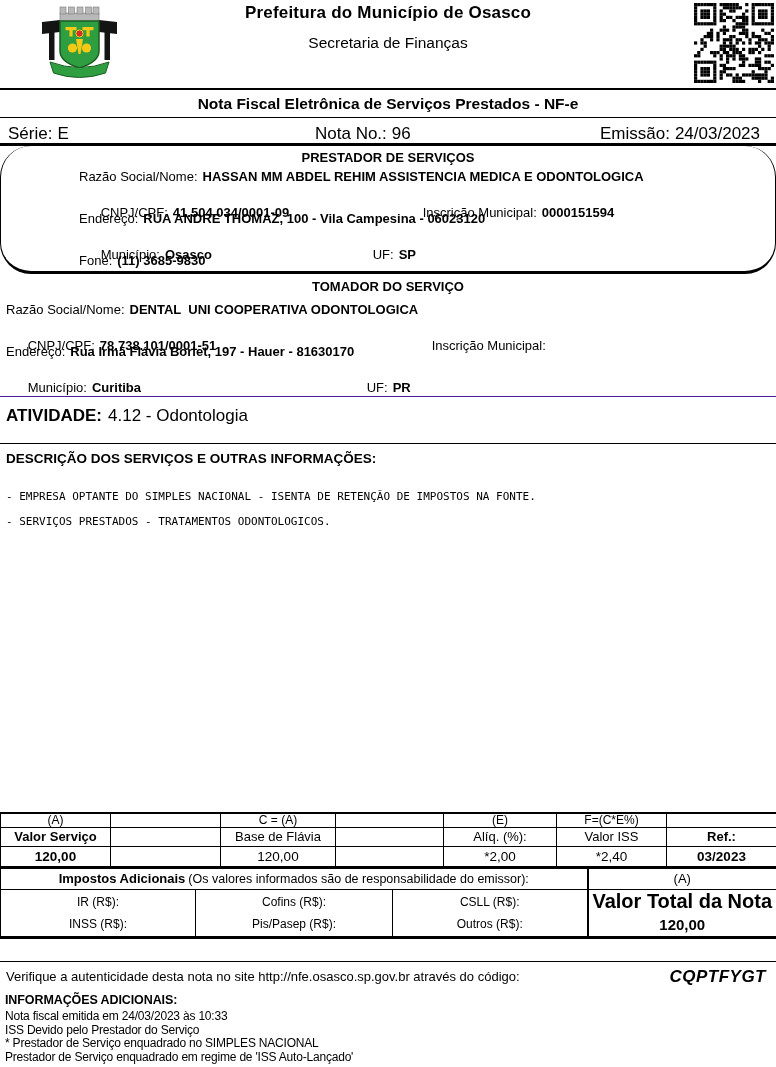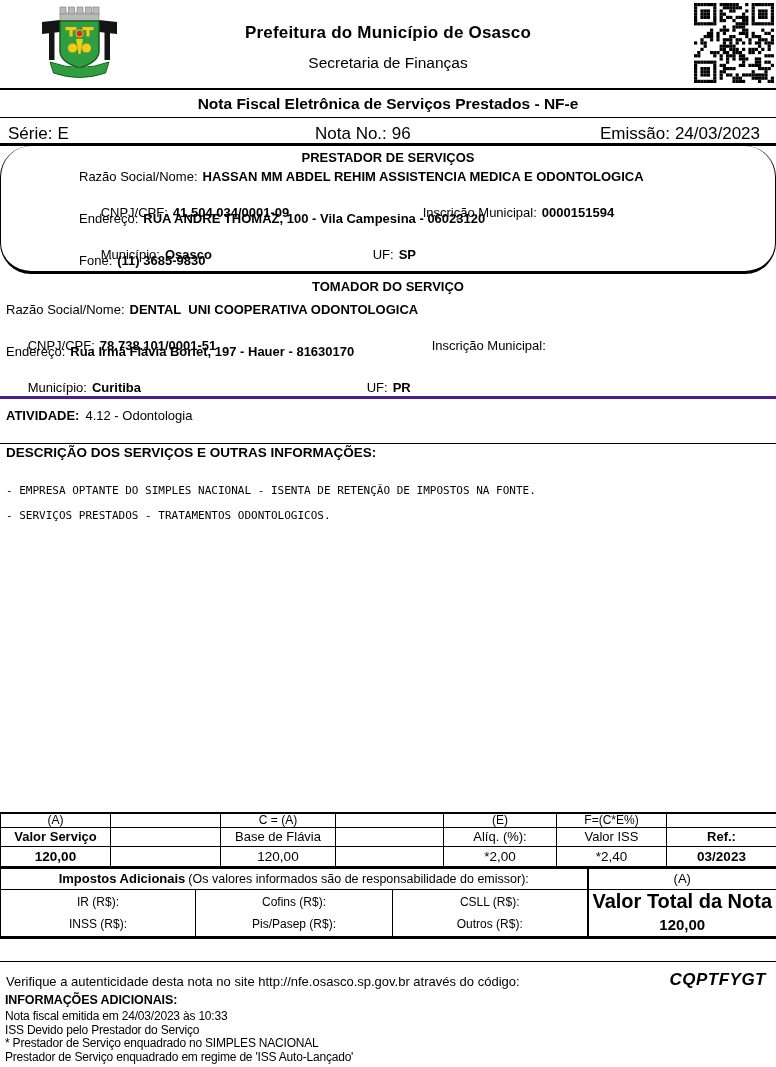--- a/index.html
+++ b/index.html
@@ -9,21 +9,21 @@
     font-family: "Liberation Sans", sans-serif;
     color: #000;
     position: relative;
     overflow: hidden;
   }
   b, .bold { font-weight: bold; }
 
   
   .header { height: 88px; position: relative; }
   .logo { position: absolute; left: 22px; top: 6px; }
-  .header-titles { text-align: center; padding-top: 23px; }
+  .header-titles { text-align: center; padding-top: 3px; }
   .h-title { font-size: 17px; font-weight: bold; letter-spacing: .2px; }
   .h-sub { font-size: 15.5px; margin-top: 11px; }
   .qr { position: absolute; right: 2px; top: 3px; width: 80px; height: 80px; }
 
   
   .title-bar {
     height: 30px; border-top: 2px solid #000; border-bottom: 1px solid #000;
     display: flex; align-items: center; justify-content: center;
     font-weight: bold; font-size: 15.5px;
   }
@@ -50,25 +50,25 @@
   .p-seg1 { width: 322px; }
   .p-segmun { width: 272px; }
 
   
   .tomador-section { height: 122px; padding-top: 5px; }
   .t-lines { padding-left: 6px; padding-top: 4px; }
   .t-seg1 { width: 404px; }
   .t-segmun { width: 339px; }
 
   
-  .atividade-row { height: 47px; border-top: 3px solid #4c1d95; padding: 9px 0 0 6px; font-size: 13px; }
+  .atividade-row { height: 47px; border-top: 1px solid #4c1d95; padding: 9px 0 0 6px; font-size: 17px; }
   .atividade-row .lbl-b { font-weight: bold; margin-right: 6px; }
 
   
-  .descricao-section { height: 369px; border-top: 1px solid #000; padding: 1px 0 0 6px; }
+  .descricao-section { height: 369px; border-top: 1px solid #000; padding: 7px 0 0 6px; }
   .desc-title { font-weight: bold; font-size: 13.5px; }
   .desc-items { margin-top: 24px; font-family: "DejaVu Sans Mono", monospace; font-size: 11px; }
   .desc-item { height: 25px; white-space: pre; }
 
   
   table { border-collapse: collapse; table-layout: fixed; width: 776px; }
   .valores-table { border-top: 2px solid #000; }
   .valores-table td { border: 1px solid #000; text-align: center; vertical-align: middle; overflow: hidden; }
   .vt-r1 td { height: 14px; font-size: 12px; line-height: 12px; }
   .vt-r2 td { height: 19px; font-size: 13px; }
@@ -84,21 +84,21 @@
   .it-r2 td { height: 48px; font-size: 12px; }
   .it-r2 .lbl-line { line-height: 22px; }
   .total-label { font-weight: bold; font-size: 20px; line-height: 23px; }
   .total-value { font-weight: bold; font-size: 15px; line-height: 23px; }
 
   .gap { height: 22px; }
 
   
   .verify-row {
     border-top: 1px solid #000; height: 32px;
-    display: flex; justify-content: space-between; align-items: center;
+    display: flex; justify-content: space-between; align-items: flex-start;
     padding: 7px 10px 0 6px; font-size: 13px;
   }
   .verify-code { font-weight: bold; font-style: italic; font-size: 17px; letter-spacing: .5px; margin-top: -2px; }
 
   
   .info-section { padding-left: 5px; }
   .info-title { font-weight: bold; font-size: 12.5px; margin-bottom: 3px; letter-spacing: -0.1px; }
   .info-line { font-size: 12px; line-height: 13.5px; letter-spacing: -0.2px; }
 </style>
 </head>

